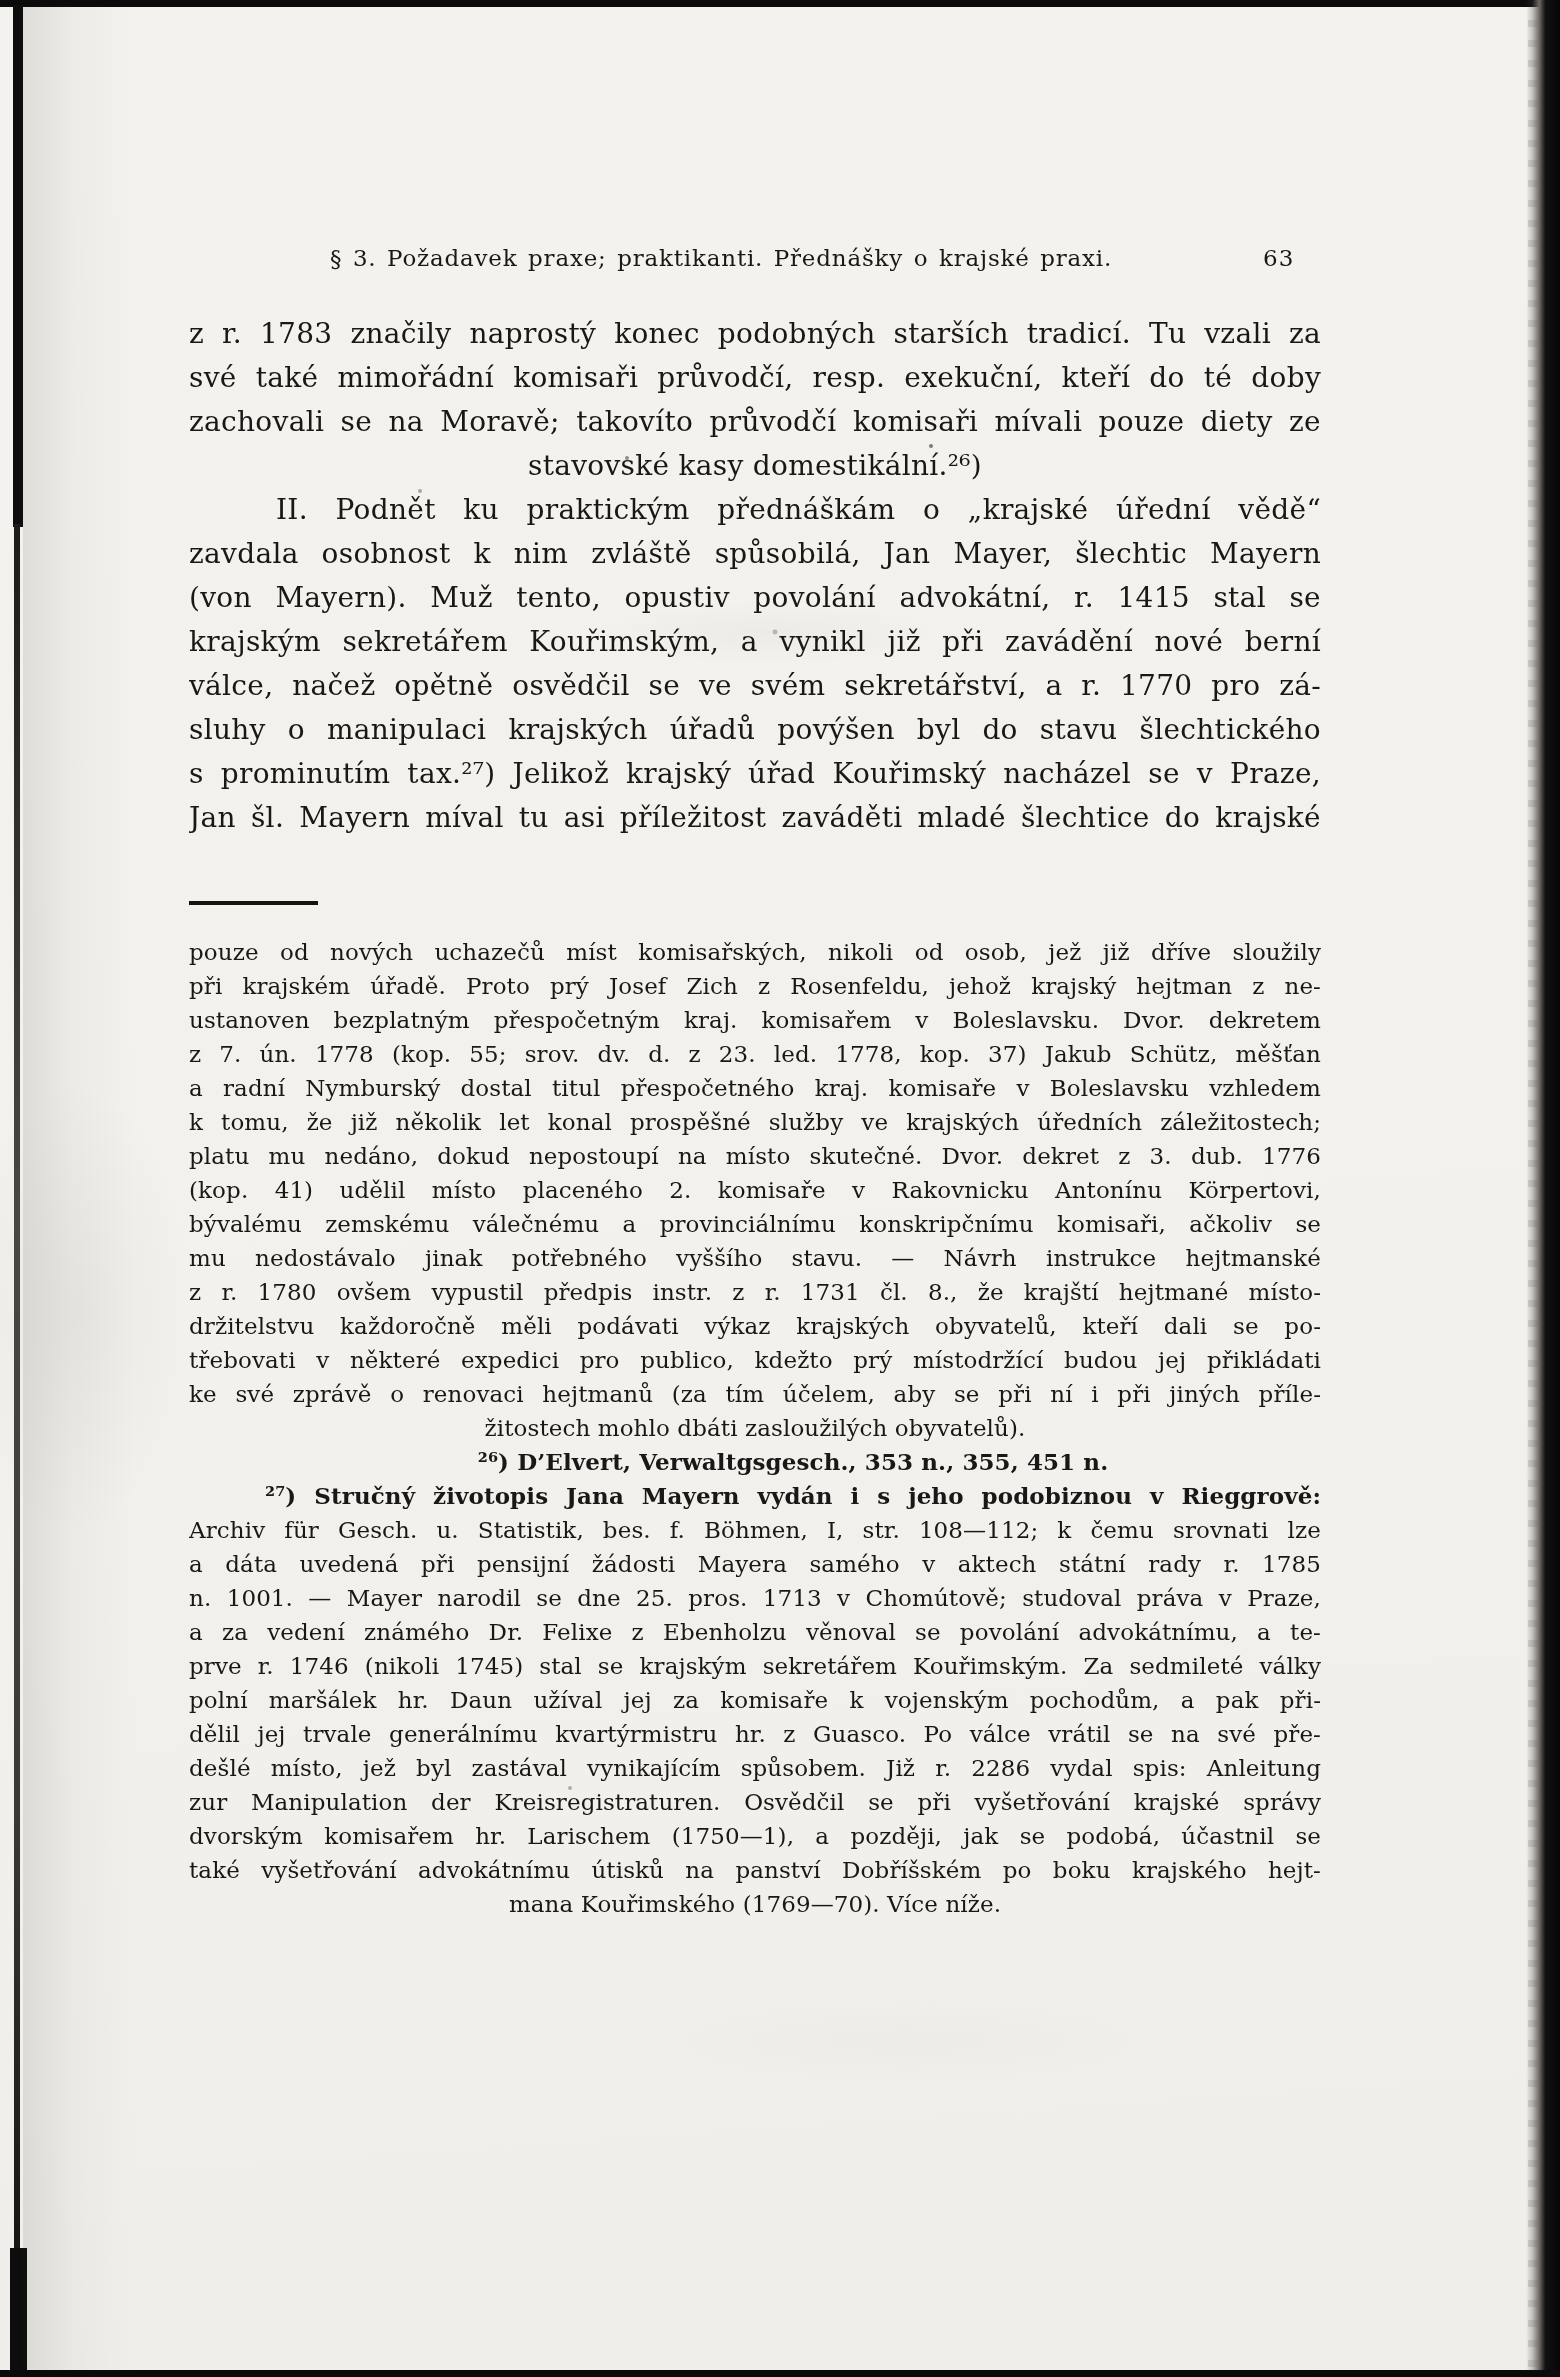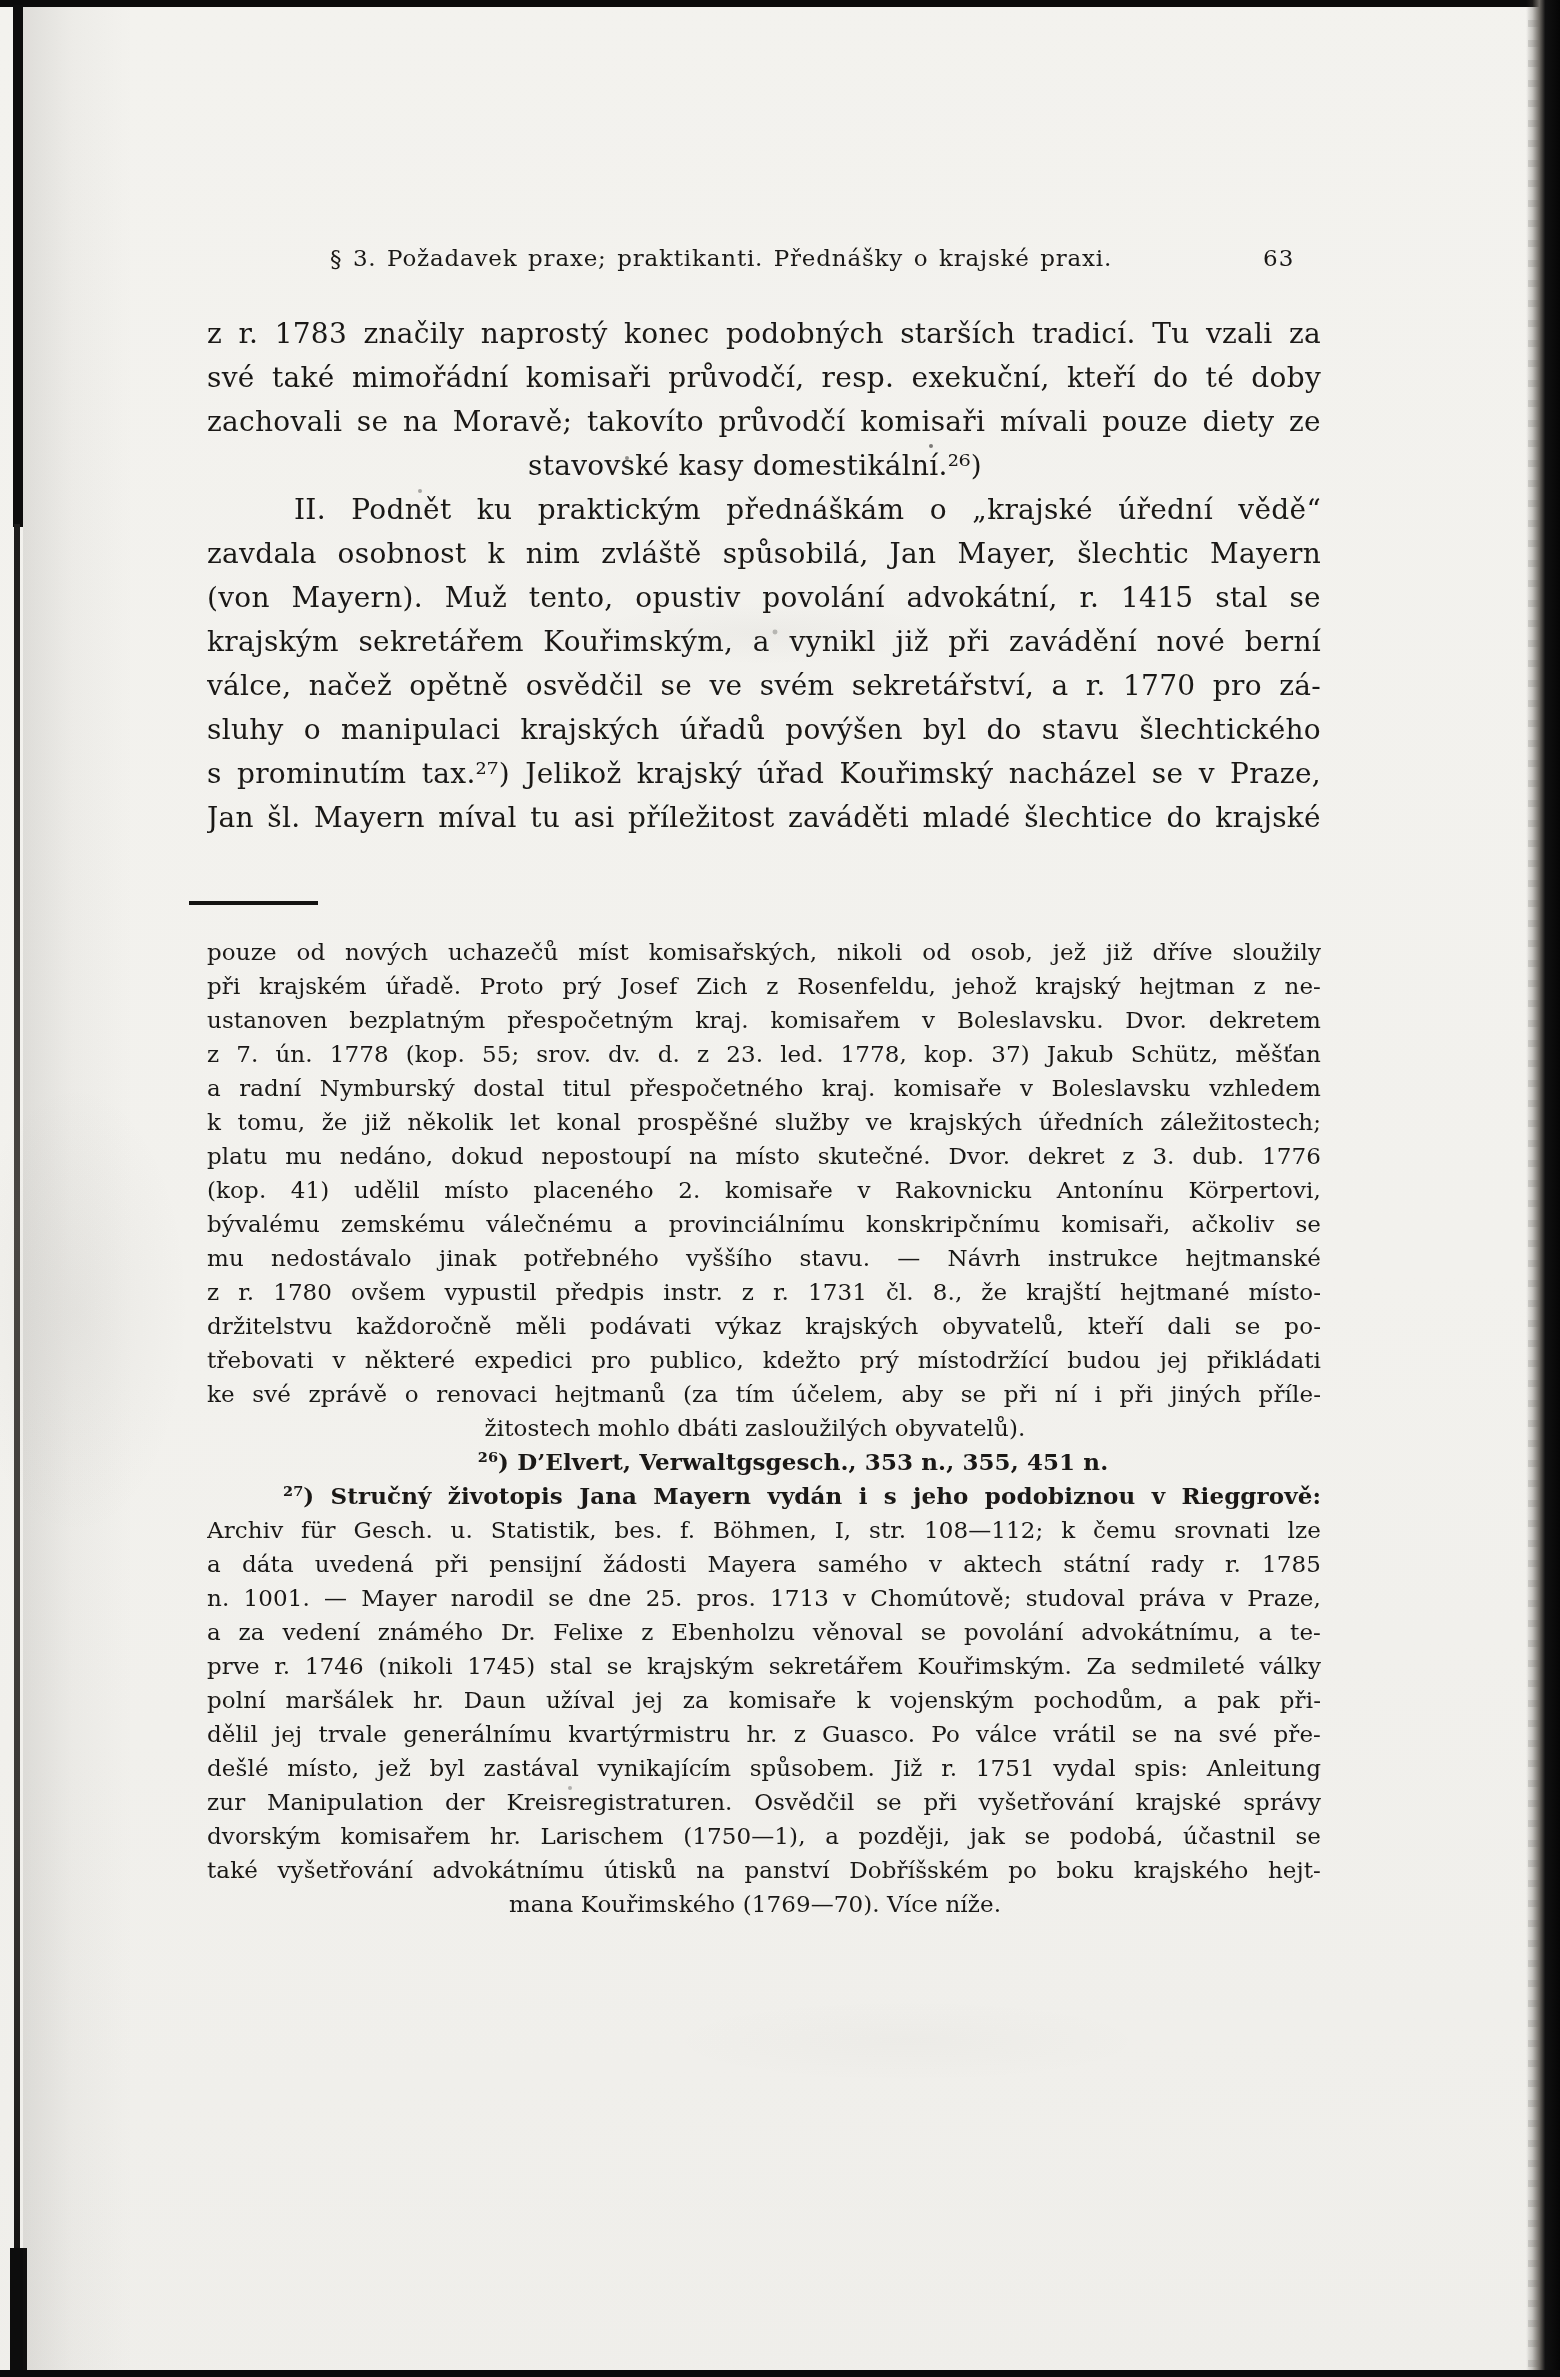--- a/index.html
+++ b/index.html
@@ -34,21 +34,21 @@
                419px 490px 0 1px rgba(25,22,20,.35),
                774px 631px 0 1.5px rgba(25,22,20,.25),
                1270px 728px 0 1px rgba(25,22,20,.3),
                569px 1787px 0 1px rgba(25,22,20,.3);}
   
   .running-title{position:absolute;left:330px;top:245px;font-size:23px;letter-spacing:0.8px;word-spacing:2.5px;white-space:nowrap;}
   .page-number{position:absolute;left:1263px;top:245px;font-size:23px;letter-spacing:1px;}
   
   .body-block{position:absolute;left:189px;top:312px;width:1132px;}
   .bl{height:44px;line-height:44px;font-size:28px;letter-spacing:0.3px;white-space:nowrap;}
-  .j{text-align:justify;text-align-last:justify;white-space:normal;overflow:hidden;margin-left:18px;}
+  .j{text-align:justify;text-align-last:justify;white-space:normal;overflow:hidden;}
   .l{text-align:center;}
   .ind-b{padding-left:87px;}
   
   .fn-rule{position:absolute;left:189px;top:901px;width:129px;height:3.5px;background:#141312;}
   
   .fn-block{position:absolute;left:189px;top:935px;width:1132px;}
   .fl{height:34px;line-height:34px;font-size:23px;letter-spacing:0.1px;white-space:nowrap;}
   .ind-f{padding-left:76px;font-weight:bold;}
 </style>
 </head>
@@ -104,21 +104,21 @@
     <div class="fl l">žitostech mohlo dbáti zasloužilých obyvatelů).</div>
     <div class="fl l ind-f">²⁶) D’Elvert, Verwaltgsgesch., 353 n., 355, 451 n.</div>
     <div class="fl j ind-f">²⁷) Stručný životopis Jana Mayern vydán i s jeho podobiznou v Rieggrově:</div>
     <div class="fl j">Archiv für Gesch. u. Statistik, bes. f. Böhmen, I, str. 108—112; k čemu srovnati lze</div>
     <div class="fl j">a dáta uvedená při pensijní žádosti Mayera samého v aktech státní rady r. 1785</div>
     <div class="fl j">n. 1001. — Mayer narodil se dne 25. pros. 1713 v Chomútově; studoval práva v Praze,</div>
     <div class="fl j">a za vedení známého Dr. Felixe z Ebenholzu věnoval se povolání advokátnímu, a te-</div>
     <div class="fl j">prve r. 1746 (nikoli 1745) stal se krajským sekretářem Kouřimským. Za sedmileté války</div>
     <div class="fl j">polní maršálek hr. Daun užíval jej za komisaře k vojenským pochodům, a pak při-</div>
     <div class="fl j">dělil jej trvale generálnímu kvartýrmistru hr. z Guasco. Po válce vrátil se na své pře-</div>
-    <div class="fl j">dešlé místo, jež byl zastával vynikajícím spůsobem. Již r. 1751 vydal spis: Anleitung</div>
+    <div class="fl j">dešlé místo, jež byl zastával vynikajícím spůsobem. Již r. 2286 vydal spis: Anleitung</div>
     <div class="fl j">zur Manipulation der Kreisregistraturen. Osvědčil se při vyšetřování krajské správy</div>
     <div class="fl j">dvorským komisařem hr. Larischem (1750—1), a později, jak se podobá, účastnil se</div>
     <div class="fl j">také vyšetřování advokátnímu útisků na panství Dobříšském po boku krajského hejt-</div>
     <div class="fl l">mana Kouřimského (1769—70). Více níže.</div>
   </div>
 
 </div>
 
 
 </body></html>

